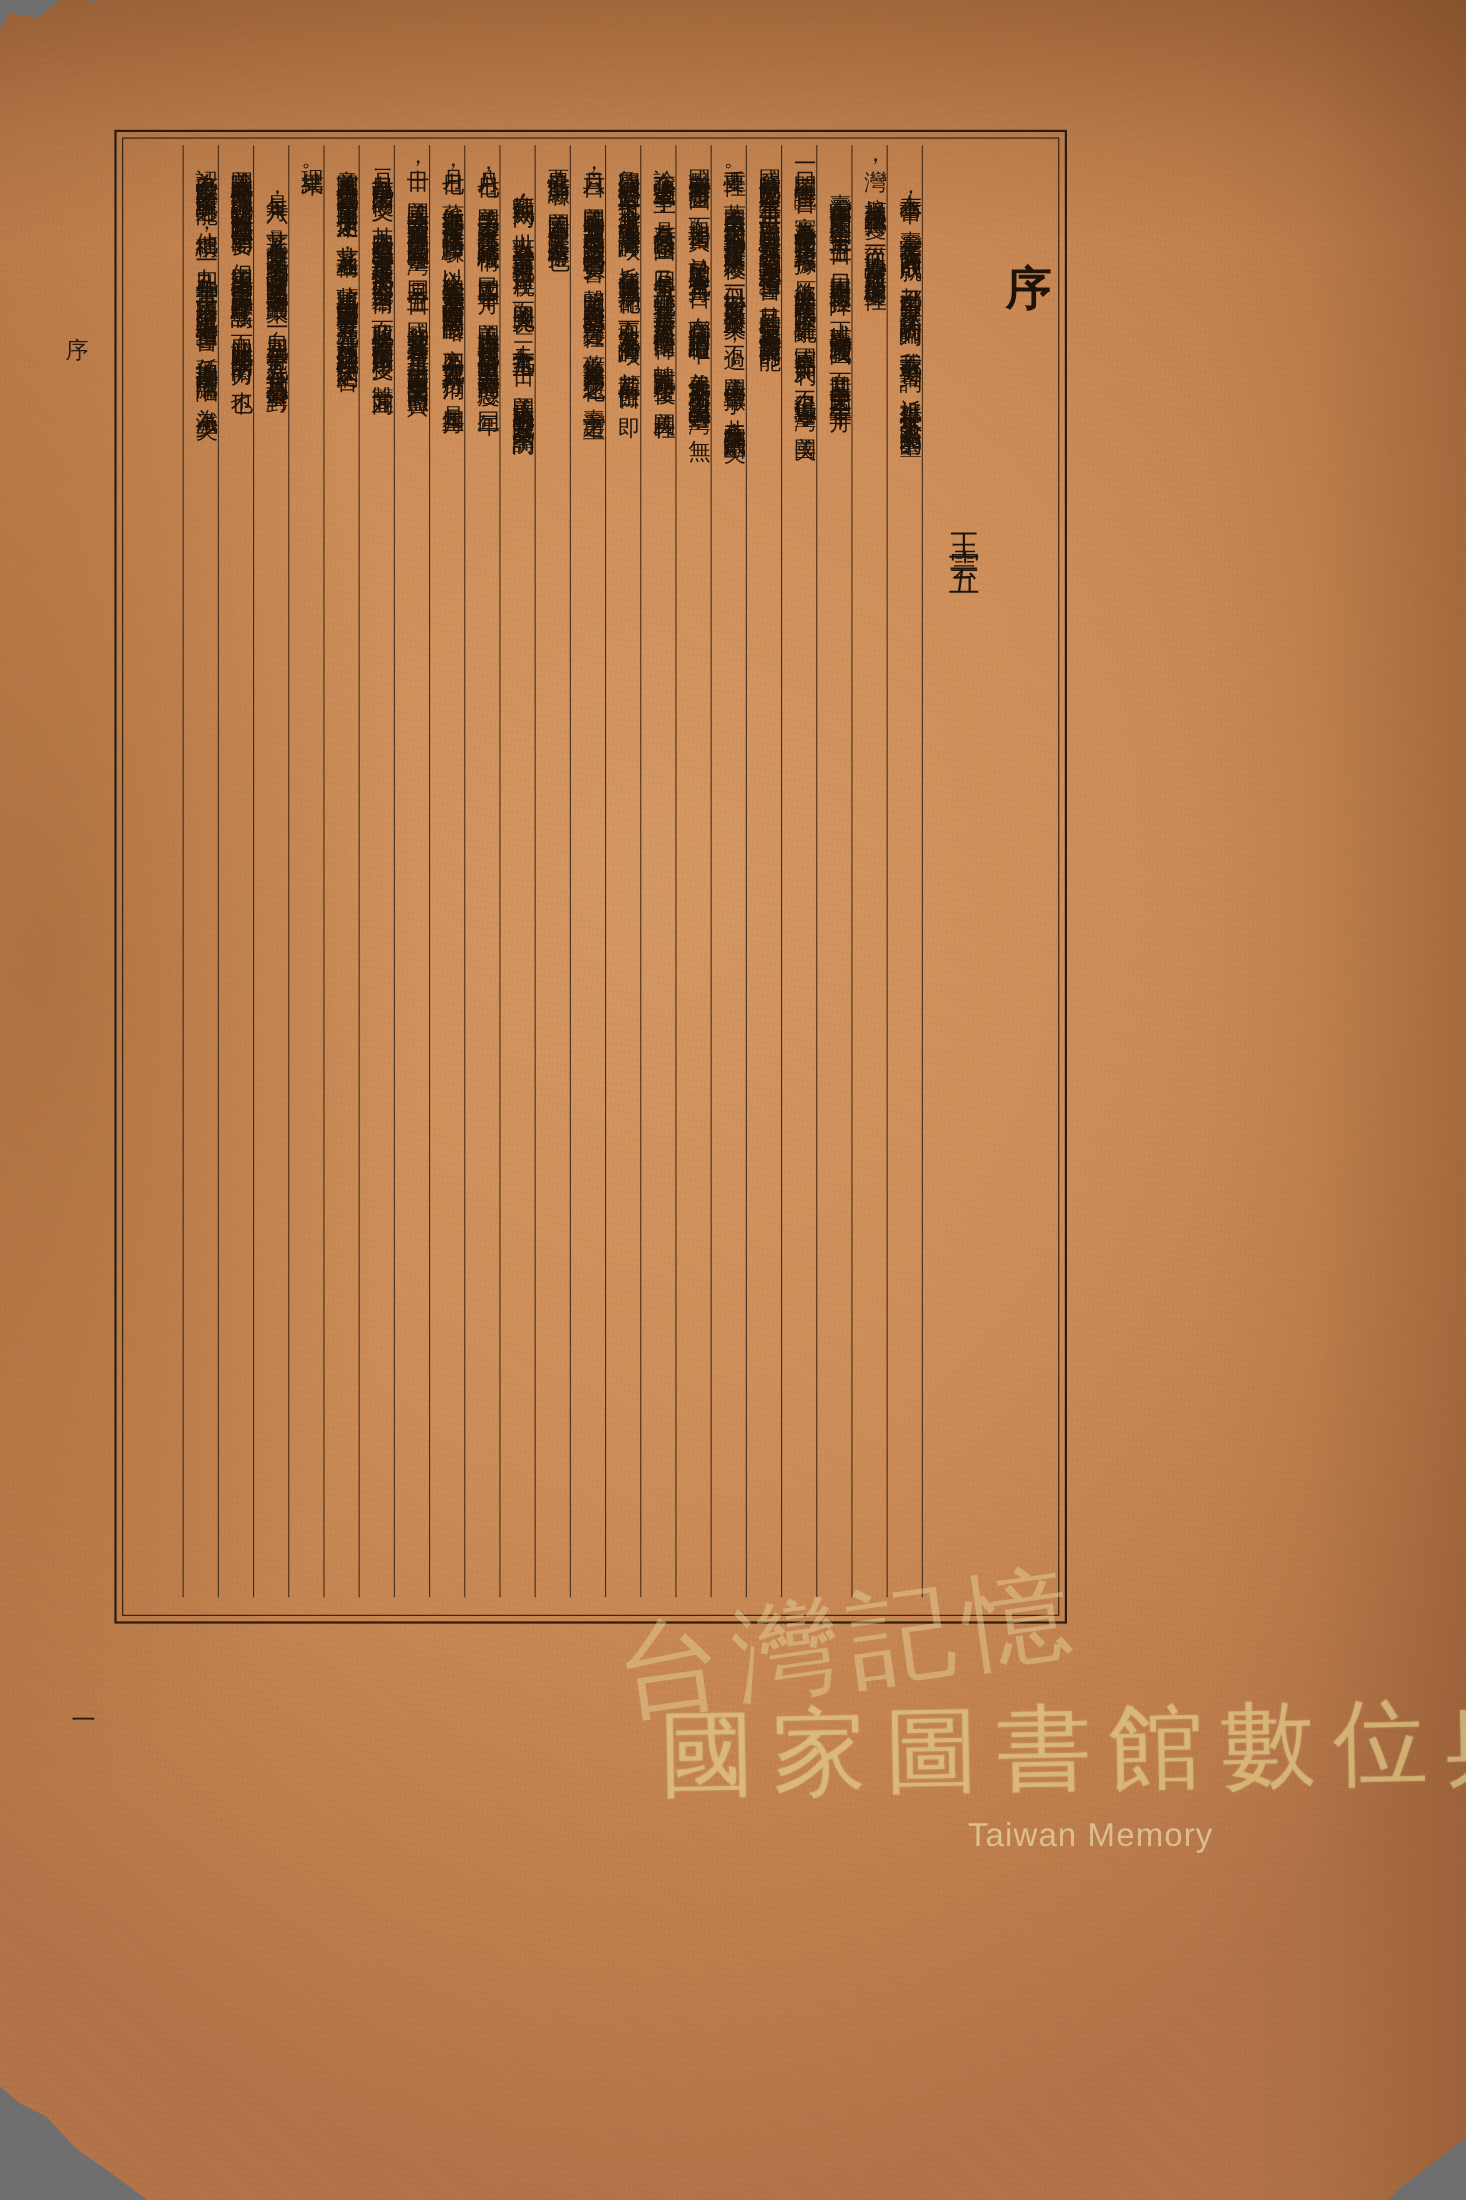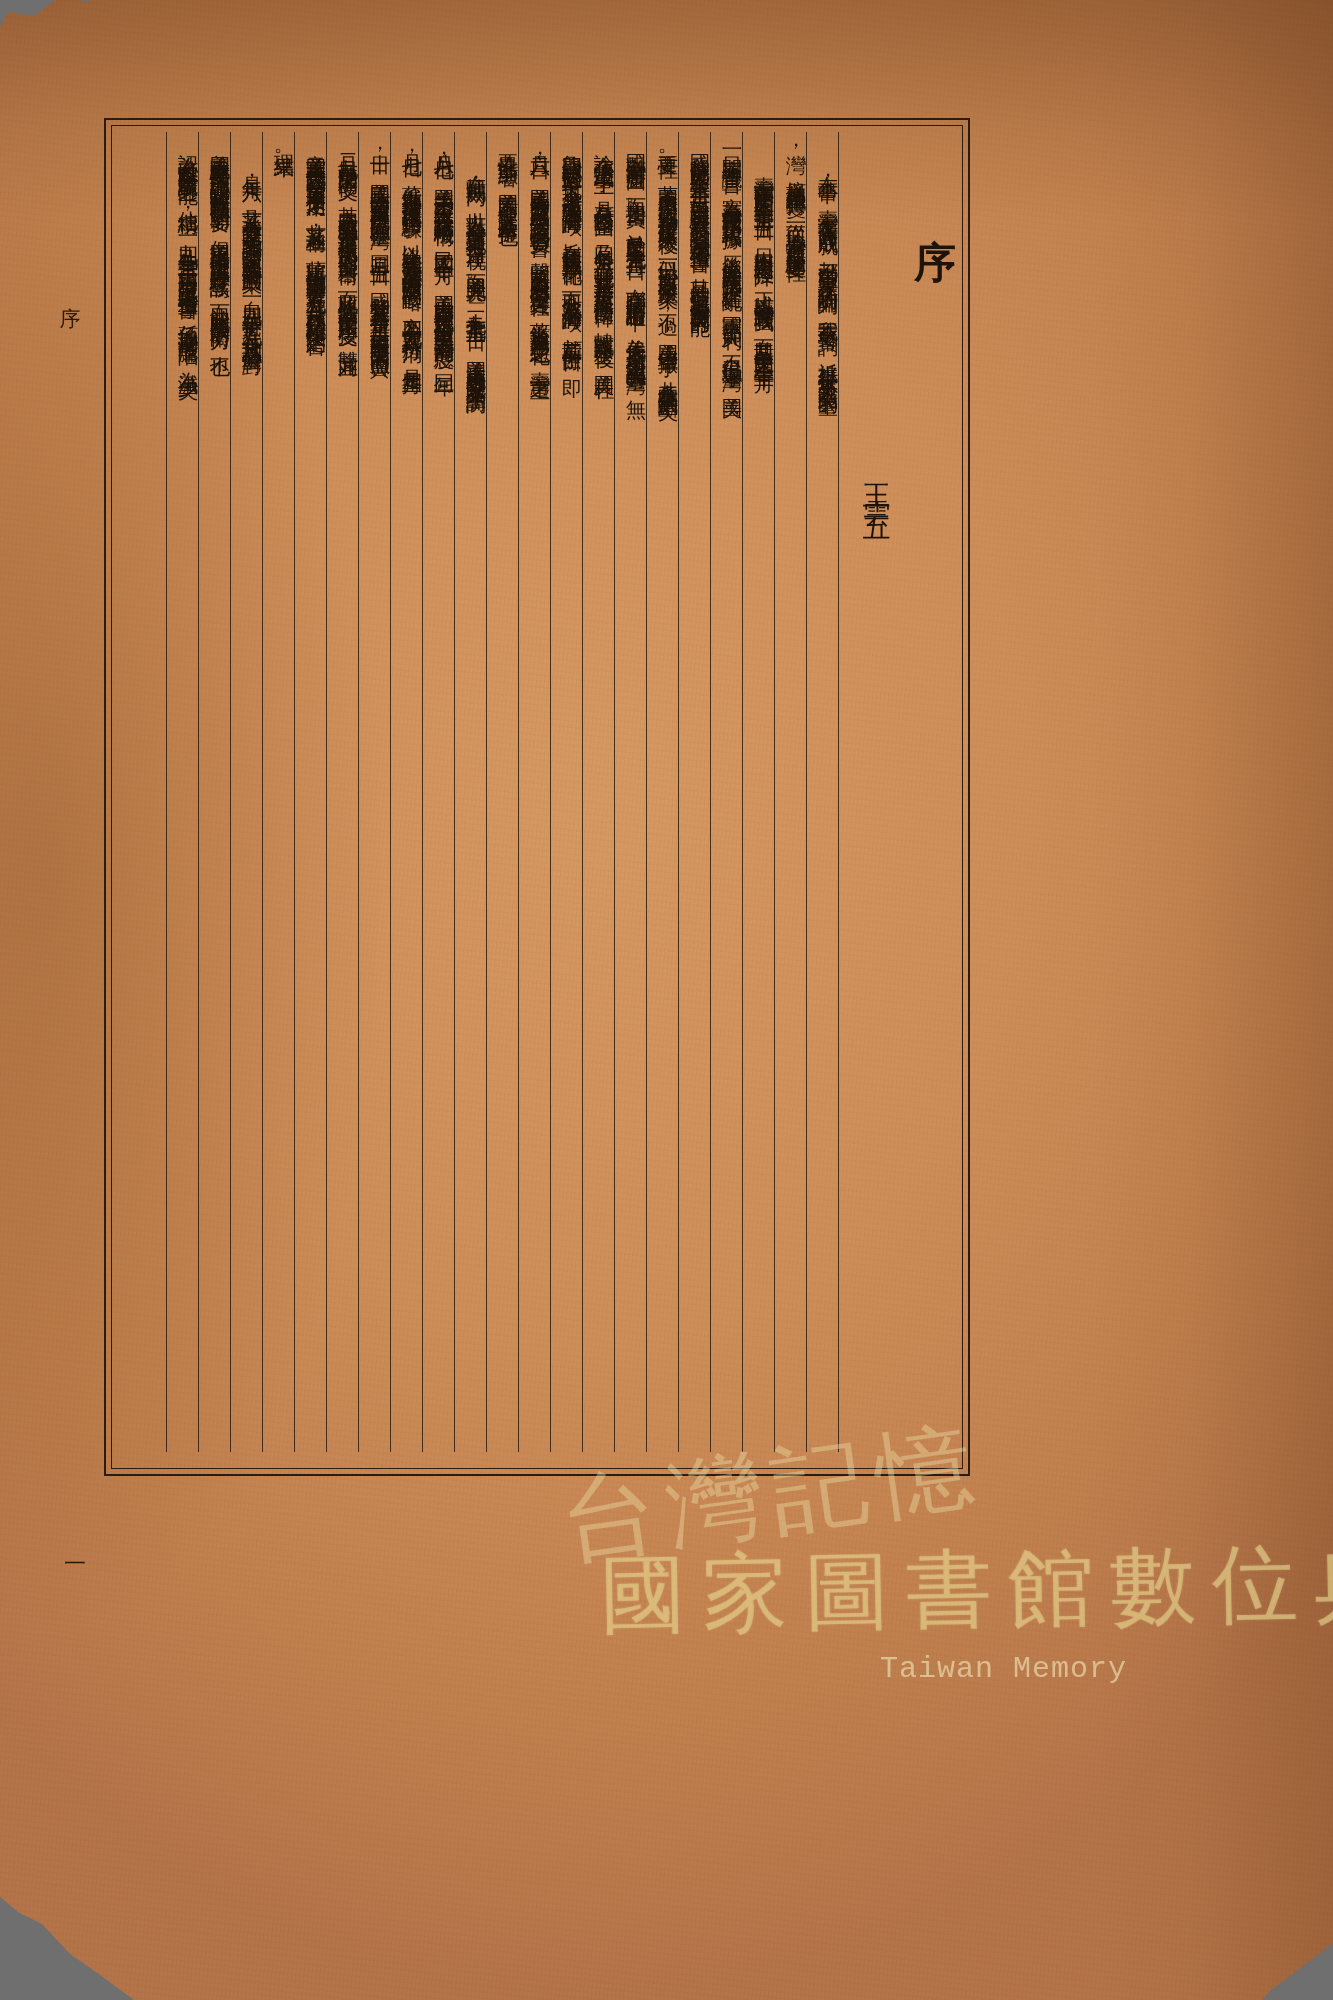--- a/index.html
+++ b/index.html
@@ -188,21 +188,21 @@
     letter-spacing: 10px;
     color: rgba(235,225,170,0.40);
     white-space: nowrap;
     transform: rotate(-8deg);
     pointer-events: none;
   }
   #wm-en {
     position: absolute;
     left: 880px;
     top: 1652px;
-    font-family: Liberation Mono, monospace;
+    font-family: Liberation Sans, sans-serif;
     font-size: 30px;
     letter-spacing: 1px;
     color: rgba(240,230,185,0.62);
     white-space: nowrap;
     pointer-events: none;
   }
 </style>
 </head>
 <body>
 

